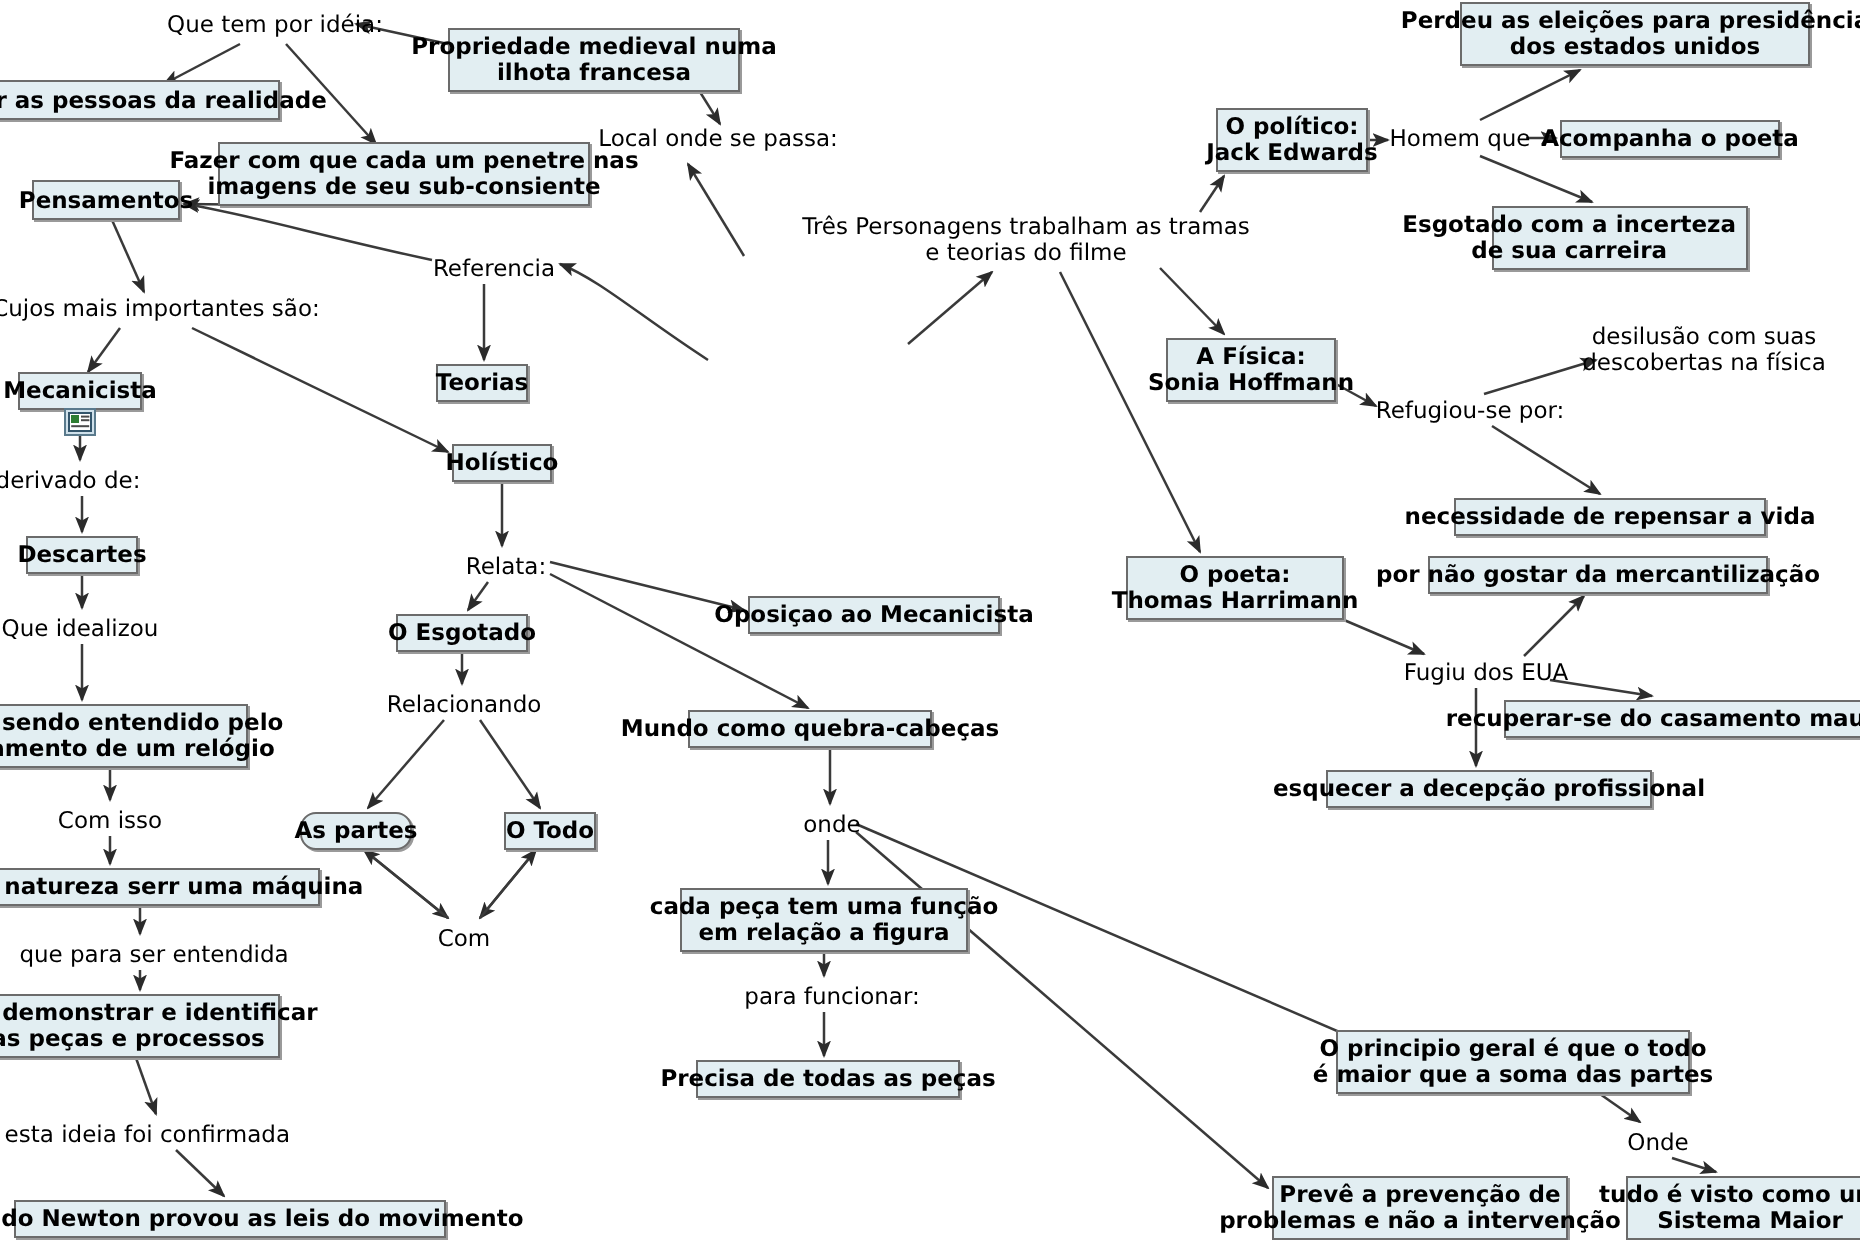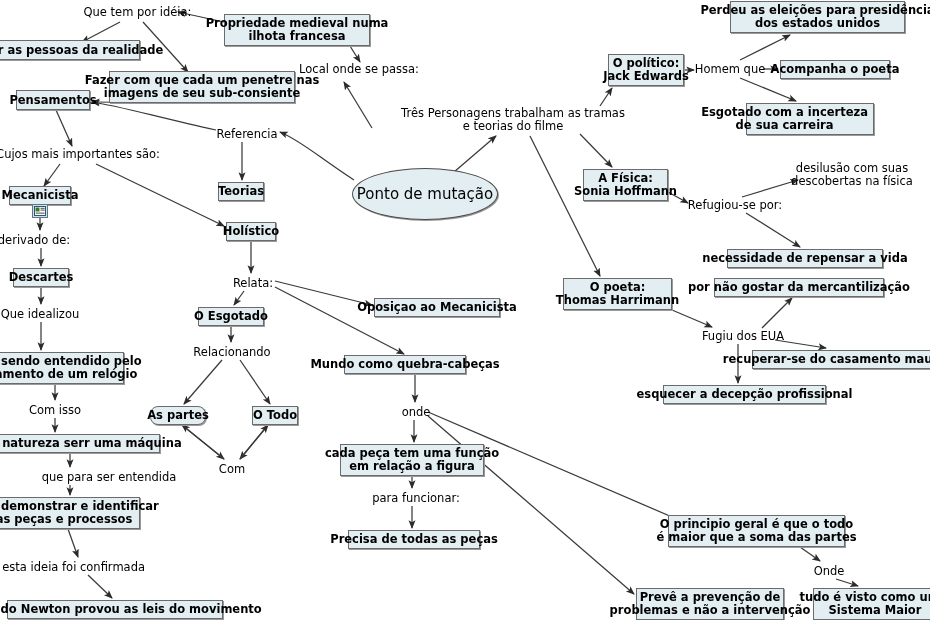--- a/index.html
+++ b/index.html
@@ -129,23 +129,20 @@
         <path d="M 668,192 L 688,203" marker-end="url(#arrowhead)"></path>
         <path d="M 742,197 L 798,180" marker-end="url(#arrowhead)"></path>
         <path d="M 746,213 L 800,247" marker-end="url(#arrowhead)"></path>
         <path d="M 672,310 L 712,327" marker-end="url(#arrowhead)"></path>
         <path d="M 762,328 L 792,298" marker-end="url(#arrowhead)"></path>
         <path d="M 775,340 L 826,348" marker-end="url(#arrowhead)"></path>
         <path d="M 738,344 L 738,383" marker-end="url(#arrowhead)"></path>
       </g>
   </svg>
 
-  <div class="node oval" id="root-node" style="left:352px; top:168px; width:146px; height:52px;">
-    <span>Ponto de mutação</span>
-  </div>
 
   <div id="node-layer">
       <div class="node link-label" style="left: 75px; top: 4px; width: 125px; min-height: 16px;"><span>Que tem por idéia:</span></div>
       <div class="node box" style="left: 224px; top: 14px; width: 146px; min-height: 32px;"><span>Propriedade medieval numa
 ilhota francesa</span></div>
       <div class="node box" style="left: -12px; top: 40px; width: 152px; min-height: 20px;"><span>fugiar as pessoas da realidade</span></div>
       <div class="node box" style="left: 109px; top: 71px; width: 186px; min-height: 32px;"><span>Fazer com que cada um penetre nas
 imagens de seu sub-consiente</span></div>
       <div class="node link-label" style="left: 304px; top: 61px; width: 110px; min-height: 16px;"><span>Local onde se passa:</span></div>
       <div class="node link-label" style="left: 416px; top: 105px; width: 194px; min-height: 30px;"><span>Três Personagens trabalham as tramas
@@ -167,21 +164,21 @@
       <div class="node link-label" style="left: 193px; top: 344px; width: 78px; min-height: 16px;"><span>Relacionando</span></div>
       <div class="node box" style="left: 344px; top: 355px; width: 122px; min-height: 19px;"><span>Mundo como quebra-cabeças</span></div>
       <div class="node link-label" style="left: 28px; top: 402px; width: 54px; min-height: 16px;"><span>Com isso</span></div>
       <div class="node box" style="left: 150px; top: 406px; width: 56px; min-height: 19px; border-radius: 8px;"><span>As partes</span></div>
       <div class="node box" style="left: 252px; top: 406px; width: 46px; min-height: 19px;"><span>O Todo</span></div>
       <div class="node link-label" style="left: 400px; top: 404px; width: 32px; min-height: 16px;"><span>onde</span></div>
       <div class="node box" style="left: -12px; top: 434px; width: 172px; min-height: 19px;"><span> de a natureza serr uma máquina</span></div>
       <div class="node link-label" style="left: 216px; top: 461px; width: 32px; min-height: 16px;"><span>Com</span></div>
       <div class="node box" style="left: 340px; top: 444px; width: 144px; min-height: 32px;"><span>cada peça tem uma função
 em relação a figura</span></div>
-      <div class="node link-label" style="left: 18px; top: 469px; width: 118px; min-height: 16px; margin-left: 32px;"><span>que para ser entendida</span></div>
+      <div class="node link-label" style="left: 18px; top: 469px; width: 118px; min-height: 16px;"><span>que para ser entendida</span></div>
       <div class="node box" style="left: -12px; top: 497px; width: 152px; min-height: 32px;"><span>asta demonstrar e identificar
 as peças e processos</span></div>
       <div class="node link-label" style="left: 375px; top: 490px; width: 82px; min-height: 16px;"><span>para funcionar:</span></div>
       <div class="node box" style="left: 348px; top: 530px; width: 132px; min-height: 19px;"><span>Precisa de todas as peças</span></div>
       <div class="node link-label" style="left: 15px; top: 559px; width: 130px; min-height: 16px; justify-content: flex-end;"><span>esta ideia foi confirmada</span></div>
       <div class="node box" style="left: 7px; top: 600px; width: 216px; min-height: 19px;"><span>quando Newton provou as leis do movimento</span></div>
       <div class="node box" style="left: 730px; top: 1px; width: 175px; min-height: 32px;"><span>Perdeu as eleições para presidência
 dos estados unidos</span></div>
       <div class="node box" style="left: 608px; top: 54px; width: 76px; min-height: 32px;"><span>O político:
 Jack Edwards</span></div>

